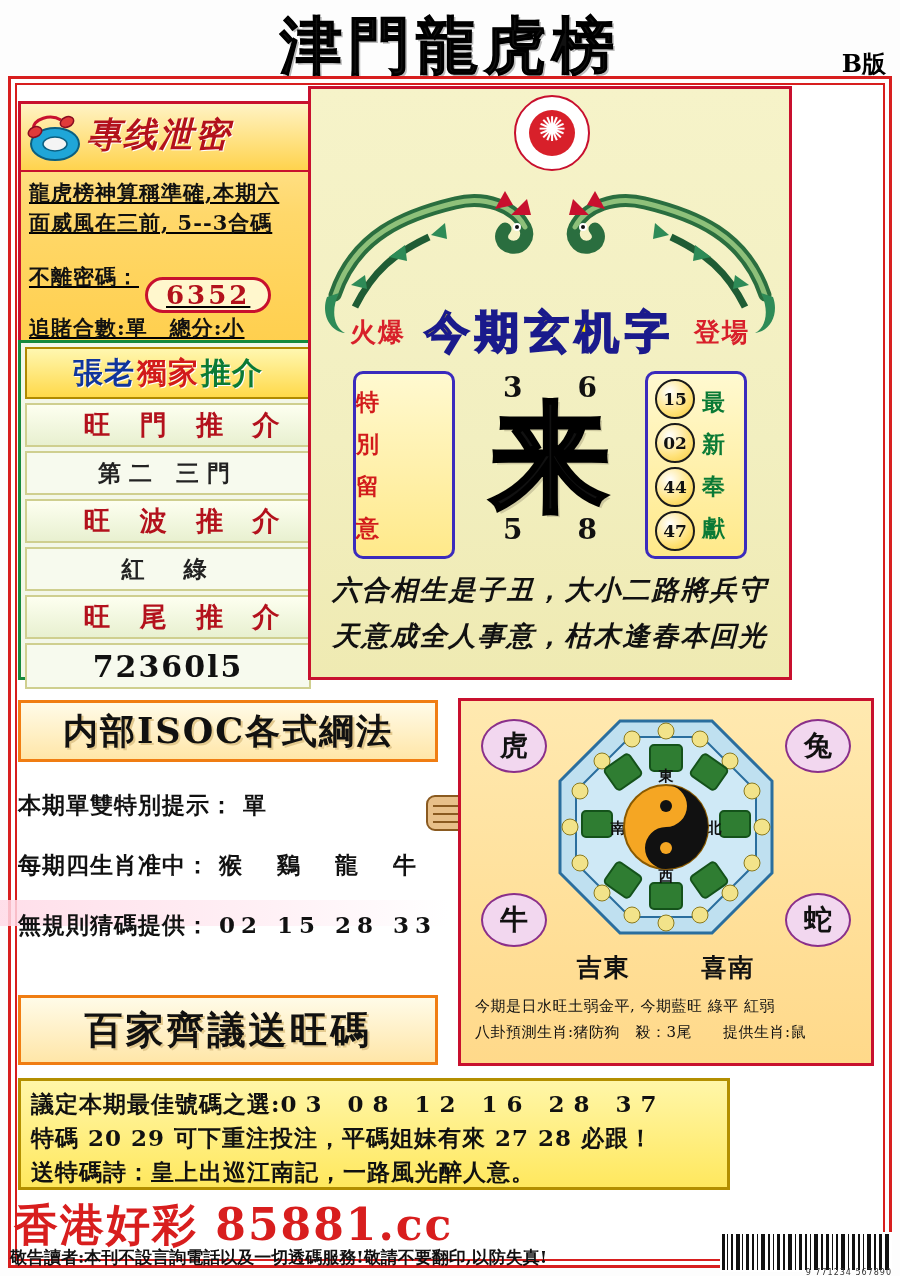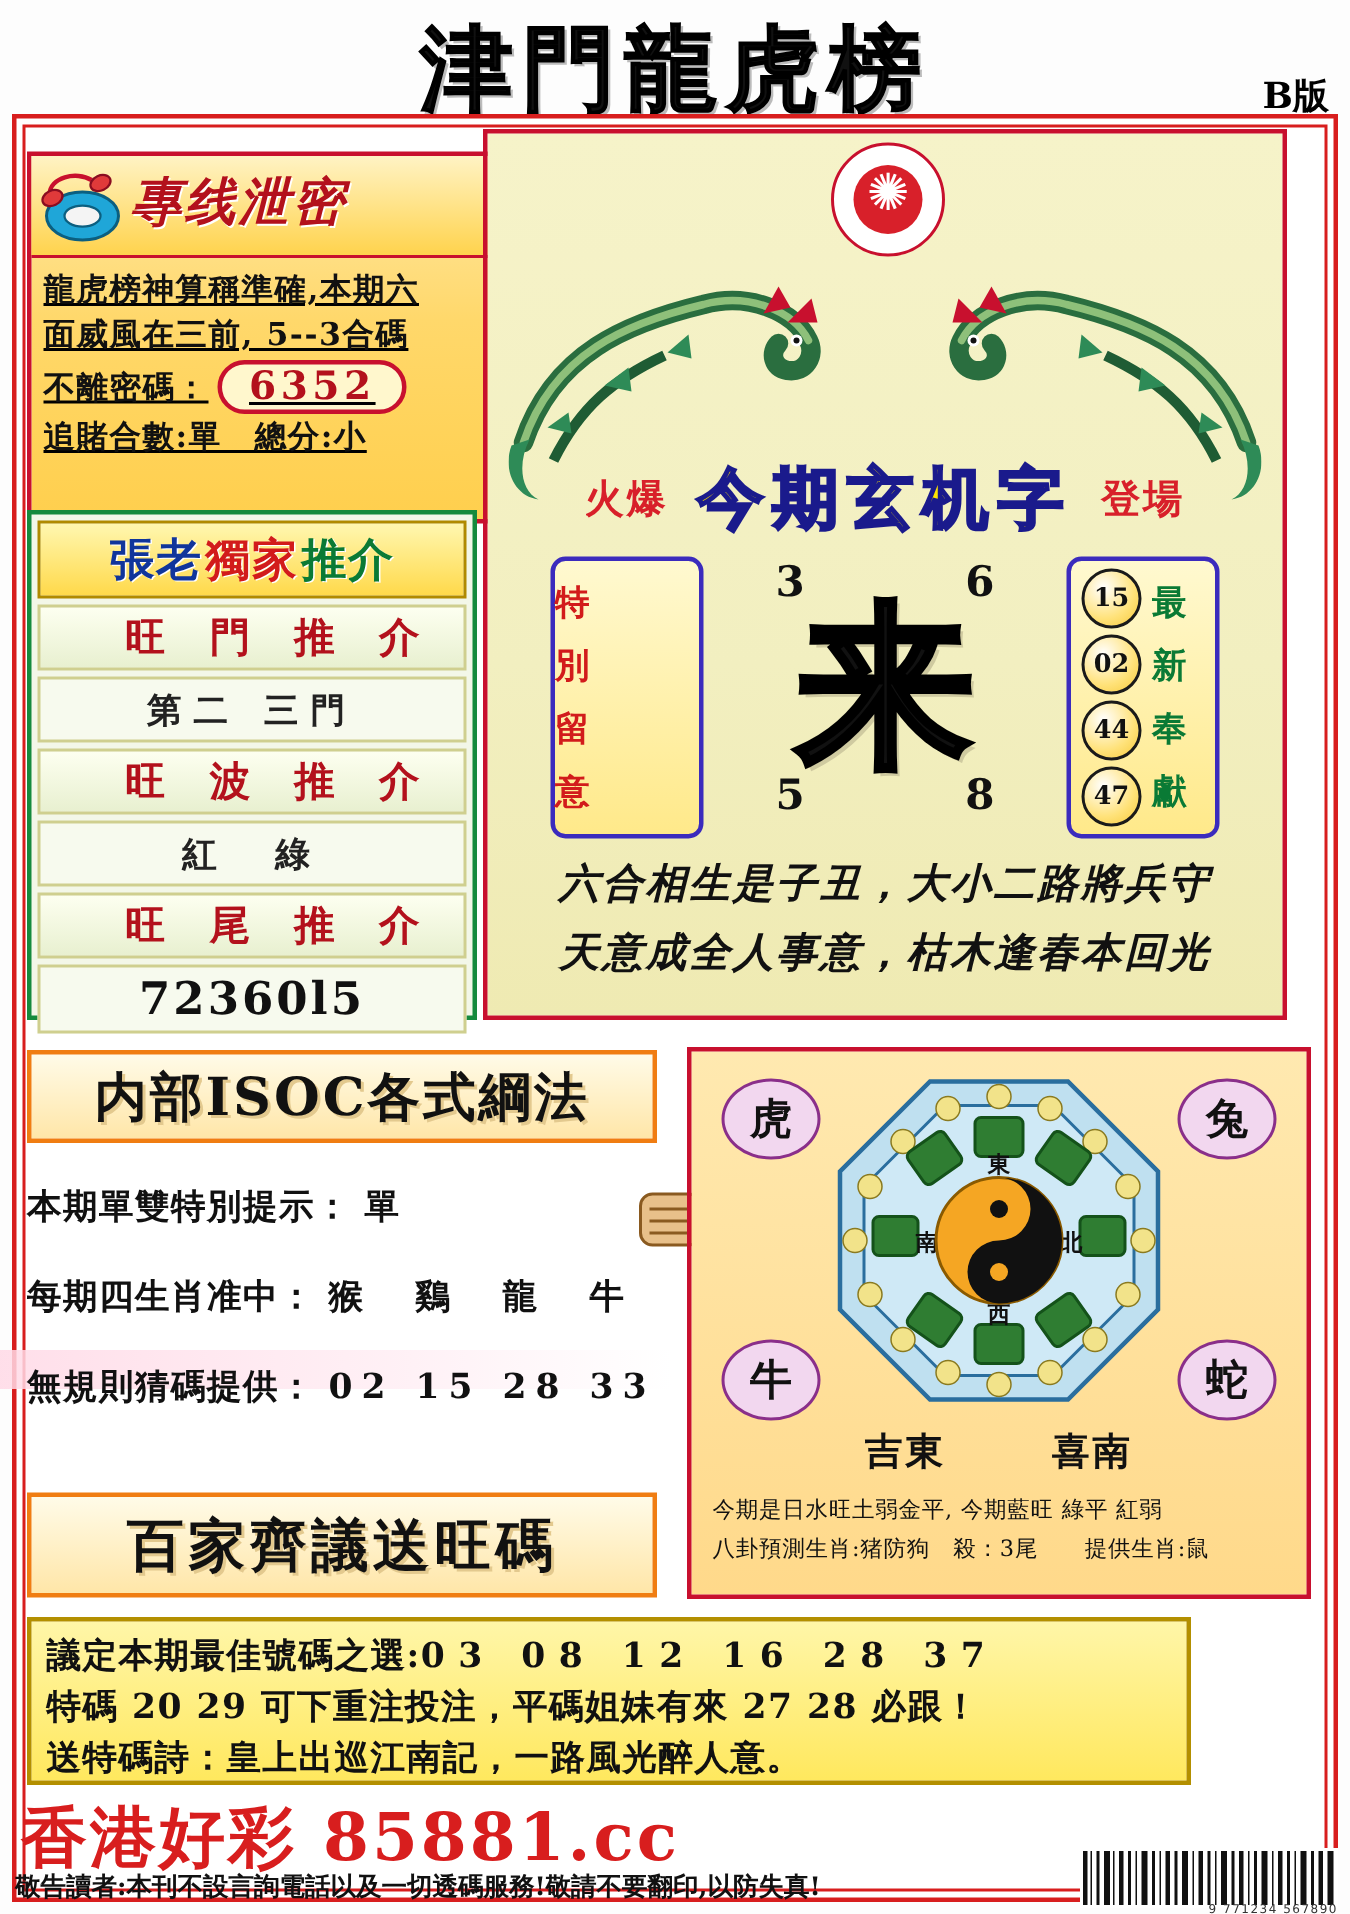--- a/index.html
+++ b/index.html
@@ -79,20 +79,21 @@
   .hl-line{font-size:21px;font-weight:bold;line-height:30px;letter-spacing:1px;}
   .hl-secret{display:flex;align-items:center;gap:6px;margin-top:2px;}
   .secret-pill{
     display:inline-block;
     background:#fff7cd;
     border:3px solid #c8102e;
     border-radius:18px;
     padding:0 18px;
     font-size:26px;font-weight:bold;color:#b3111c;
     letter-spacing:3px;
+    margin-top:37px;
   }
   
   .zhanglao{
     position:absolute;left:18px;top:340px;width:300px;height:340px;
     border:3px solid #158a3d;
     background:#f3f7e8;
     box-sizing:border-box;
   }
   .zl-head{
     height:48px;margin:4px;
@@ -130,21 +131,21 @@
   .zl-num{
     margin:4px;height:42px;border:2px solid #cfcf8f;background:#f7faee;
     display:flex;align-items:center;justify-content:center;
   }
   .zl-num span{
     font-family:"DejaVu Serif","Liberation Serif",serif;
     font-size:30px;font-weight:bold;color:#111;letter-spacing:2px;
   }
   
   .dragonpanel{
-    position:absolute;left:322px;top:86px;width:536px;height:594px;
+    position:absolute;left:308px;top:86px;width:484px;height:594px;
     border:3px solid #c8102e;
     background:linear-gradient(#f6f3c9,#f2efc0 60%,#efeab2);
     box-sizing:border-box;
     overflow:hidden;
   }
   .emblem{
     position:absolute;left:50%;margin-left:-36px;top:6px;width:72px;height:72px;
     border-radius:50%;
     background:#fff;
     border:2px solid #c8102e;
@@ -315,21 +316,21 @@
   .zfoot span{margin:0 30px;}
   .znote{
     position:absolute;left:14px;right:14px;top:292px;
     font-family:"DejaVu Serif","Liberation Serif",serif;
   }
   .znote div{
     font-size:15px;color:#111;line-height:26px;letter-spacing:.5px;
   }
   
   .bottom{
-    position:absolute;left:18px;top:1078px;width:776px;height:112px;
+    position:absolute;left:18px;top:1078px;width:712px;height:112px;
     border:3px solid #b38f00;
     background:linear-gradient(#fff6a8,#ffe85e);
     box-sizing:border-box;
     padding:6px 10px;
   }
   .bl{
     font-family:"DejaVu Serif","Liberation Serif",serif;
     font-size:23px;font-weight:bold;color:#111;
     line-height:34px;letter-spacing:1px;
     white-space:nowrap;

